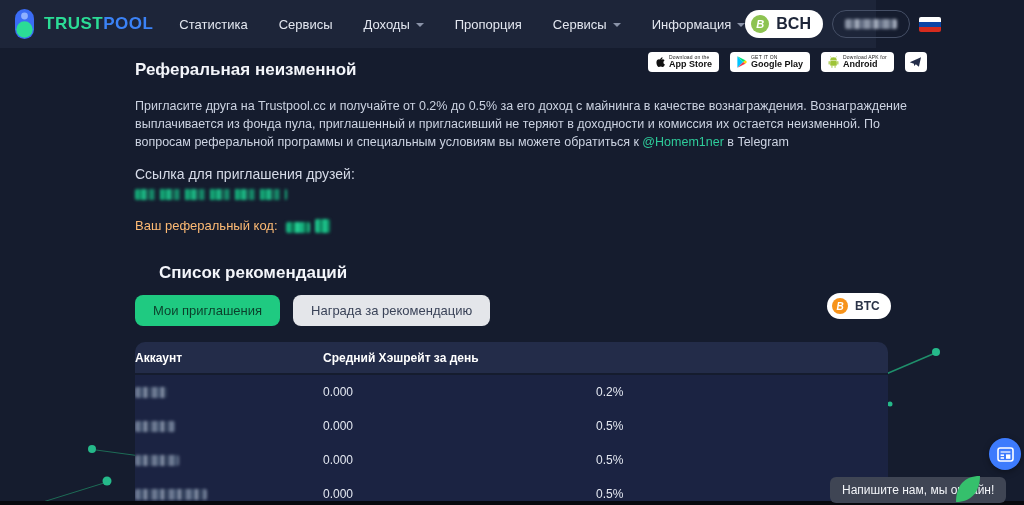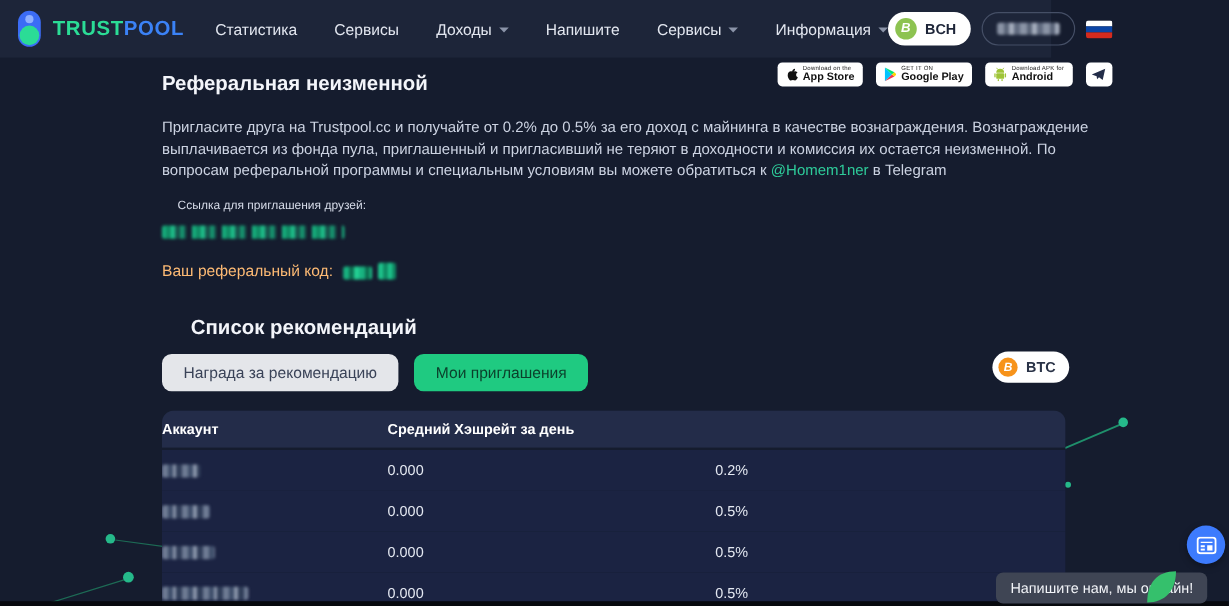--- a/index.html
+++ b/index.html
@@ -26,21 +26,21 @@
   .menu-item { display:flex; align-items:center; gap:6px; font-size:13px; color:#e3e7f0; cursor:pointer; }
   .caret {
     width:0; height:0; border-left:4px solid transparent; border-right:4px solid transparent;
     border-top:4px solid #8a93a8; margin-top:2px;
   }
   .nav-right { margin-left:auto; display:flex; align-items:center; gap:9px; }
   .coin-pill {
     background:#ffffff; border-radius:15px; height:28px; padding:0 12px 0 6px;
     display:flex; align-items:center; gap:7px; cursor:pointer;
   }
-  .coin-pill .label { color:#1d2538; font-size:12px; font-weight:700; }
+  .coin-pill .label { color:#1d2538; font-size:16px; font-weight:700; }
   .coin-circle {
     width:18px; height:18px; border-radius:50%; display:flex; align-items:center; justify-content:center;
     color:#fff; font-size:11px; font-weight:700; font-style:italic;
   }
   .account-pill {
     border:1px solid #454f66; border-radius:15px; height:28px; min-width:76px;
     display:flex; align-items:center; justify-content:center; padding:0 12px; cursor:pointer;
   }
   .flag { width:22px; height:15px; border-radius:2px; overflow:hidden; display:flex; flex-direction:column; cursor:pointer; }
   .flag div { flex:1; }
@@ -76,21 +76,21 @@
   .badge .bottom { font-size:9px; font-weight:700; color:#111; }
   .tg-badge {
     background:#fff; border-radius:4px; width:22px; height:20px;
     display:flex; align-items:center; justify-content:center; cursor:pointer;
   }
 
   
   .page-title { position:absolute; left:135px; top:60px; font-size:17px; font-weight:700; color:#f3f5fa; z-index:2; }
   .desc { position:absolute; left:135px; top:97px; width:780px; font-size:12.5px; line-height:18px; color:#ccd3e2; z-index:2; }
   .desc a { color:#2ecb9a; text-decoration:none; cursor:pointer; }
-  .invite-label { position:absolute; left:148px; top:166px; font-size:10px; color:#d6dbe8; z-index:2; }
+  .invite-label { position:absolute; left:135px; top:166px; font-size:14px; color:#d6dbe8; z-index:2; }
   .invite-redact { position:absolute; left:135px; top:186px; z-index:2; }
   .code-line { position:absolute; left:135px; top:218px; font-size:13px; color:#fdba74; display:flex; align-items:center; gap:8px; z-index:2; }
   .section-title { position:absolute; left:135px; top:263px; font-size:17px; font-weight:700; color:#f3f5fa; z-index:2;margin-left:24px; }
 
   .tabs { position:absolute; left:135px; top:295px; display:flex; gap:13px; z-index:2; }
   .tab { height:31px; border-radius:8px; padding:0 18px; font-size:13px; display:flex; align-items:center; cursor:pointer; border:none; font-family:"Liberation Sans",sans-serif; }
   .tab.active { background:#1fca81; color:#0b3f2b; }
   .tab.inactive { background:#e4e6ea; color:#3a4358; }
 
   .btc-pill {
@@ -159,21 +159,21 @@
           <span>Статистика</span>
         </div>
       <div class="menu-item">
           <span>Сервисы</span>
         </div>
       <div class="menu-item">
           <span>Доходы</span>
           <span class="caret"></span>
         </div>
       <div class="menu-item">
-          <span>Напишите</span>
+          <span>Пропорция</span>
         </div>
       <div class="menu-item">
           <span>Сервисы</span>
           <span class="caret"></span>
         </div>
       <div class="menu-item">
           <span>Информация</span>
           <span class="caret"></span>
         </div>
     </div>
@@ -250,22 +250,22 @@
     <span>Ваш реферальный код:</span>
     <span style="display:flex; align-items:flex-end;">
         <span class="redact redact-code1"></span>
         <span class="redact redact-code2"></span>
       </span>
   </div>
 
   <h2 class="section-title">Список рекомендаций</h2>
 
   <div class="tabs">
+    <button class="tab active">Мои приглашения</button>
     <button class="tab inactive">Награда за рекомендацию</button>
-    <button class="tab active">Мои приглашения</button>
   </div>
 
   <div class="btc-pill">
     <span class="coin-circle" style="background:#f7931a; width:16px; height:16px; font-size:10px;">B</span>
     <span class="label">BTC</span>
   </div>
 
   <div class="table">
     <div class="thead">
       <div class="col1">Аккаунт</div>

